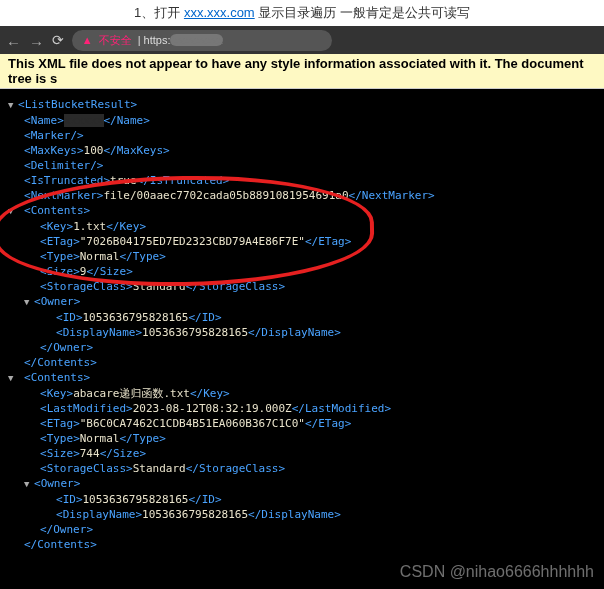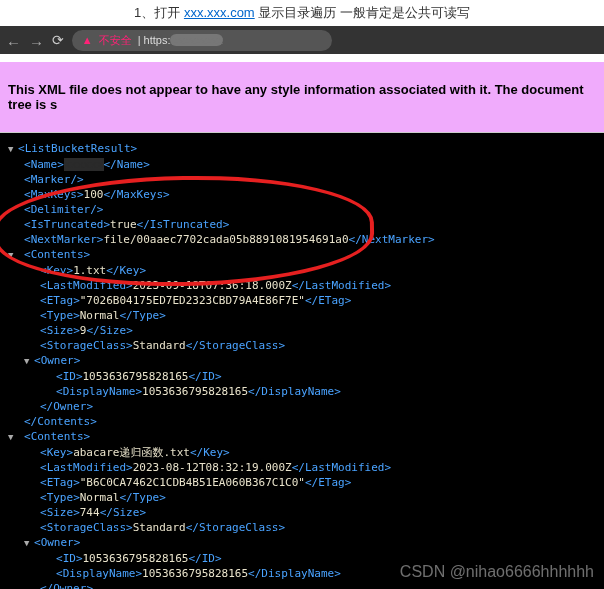--- a/index.html
+++ b/index.html
@@ -7,21 +7,21 @@
   .instruction { padding: 4px 6px; font-size: 13px; color: #333; text-align: center; }
   .instruction a { color: #0066cc; text-decoration: underline; }
   .chrome-bar { background: #333; display: flex; align-items: center; height: 28px; padding: 0 6px; gap: 8px; }
   .nav-btn { color: #aaa; font-size: 15px; cursor: pointer; }
   .reload { color: #ccc; font-size: 14px; }
   .url-box { background: #555; color: #ddd; border-radius: 14px; padding: 3px 10px; display: flex; align-items: center; gap: 6px; font-size: 11px; flex: 0 0 auto; min-width: 260px; }
   .warn-tri { color: #f27; font-size: 11px; }
   .warn-txt { color: #f27; }
   .url-txt { color: #ddd; }
   .redact { background: #777; color: #777; border-radius: 6px; }
-  .xml-banner { background: #f0abfc; color: #000; font-size: 13px; padding: 20px 8px; font-weight: bold; border-bottom: 1px solid #ccc; margin-top: 8px; }
+  .xml-banner { background: #fef9c3; color: #000; font-size: 13px; padding: 2px 8px; font-weight: bold; border-bottom: 1px solid #ccc; }
   .xml-body { background: #000; color: #b8d7f5; font-family: Consolas, monospace; font-size: 11px; padding: 8px 4px 8px 8px; line-height: 15px; height: 508px; overflow: hidden; position: relative; white-space: nowrap; }
   .t { color: #4aa3ff; }
   .v { color: #e9e3cb; }
   .ind1 { padding-left: 16px; }
   .ind2 { padding-left: 32px; }
   .ind3 { padding-left: 48px; }
   .arrow { display: inline-block; width: 10px; color: #aaa; font-size: 9px; }
   .line { display: block; }
   .red-anno { position: absolute; border: 4px solid #e62020; border-radius: 50% / 45%; width: 380px; height: 110px; left: -6px; top: 176px; pointer-events: none; transform: rotate(-1deg); }
   .redact-name { background: #2a2a2a; color: #2a2a2a; }
@@ -51,21 +51,20 @@
 <span class="line"><span class="arrow">▼</span><span class="t">&lt;<span>ListBucketResult</span>&gt;</span></span>
 <span class="line ind1"><span class="t">&lt;<span>Name</span>&gt;</span><span class="v redact-name">xxxxxx</span><span class="t">&lt;/<span>Name</span>&gt;</span></span>
 <span class="line ind1"><span class="t">&lt;<span>Marker</span>/&gt;</span></span>
 <span class="line ind1"><span class="t">&lt;<span>MaxKeys</span>&gt;</span><span class="v">100</span><span class="t">&lt;/<span>MaxKeys</span>&gt;</span></span>
 <span class="line ind1"><span class="t">&lt;<span>Delimiter</span>/&gt;</span></span>
 <span class="line ind1"><span class="t">&lt;<span>IsTruncated</span>&gt;</span><span class="v">true</span><span class="t">&lt;/<span>IsTruncated</span>&gt;</span></span>
 <span class="line ind1"><span class="t">&lt;<span>NextMarker</span>&gt;</span><span class="v">file/00aaec7702cada05b8891081954691a0</span><span class="t">&lt;/<span>NextMarker</span>&gt;</span></span>
 
 <span class="line"><span class="arrow">▼</span><span class="ind1 t" style="padding-left:6px">&lt;<span>Contents</span>&gt;</span></span>
 <span class="line ind2"><span class="t">&lt;<span>Key</span>&gt;</span><span class="v">1.txt</span><span class="t">&lt;/<span>Key</span>&gt;</span></span>
-<span class="line ind2"><span class="t">&lt;<span>LastModified</span>&gt;</span><span class="v">2023-09-18T07:36:18.000Z</span><span class="t">&lt;/<span>LastModified</span>&gt;</span></span>
 <span class="line ind2"><span class="t">&lt;<span>ETag</span>&gt;</span><span class="v">"7026B04175ED7ED2323CBD79A4E86F7E"</span><span class="t">&lt;/<span>ETag</span>&gt;</span></span>
 <span class="line ind2"><span class="t">&lt;<span>Type</span>&gt;</span><span class="v">Normal</span><span class="t">&lt;/<span>Type</span>&gt;</span></span>
 <span class="line ind2"><span class="t">&lt;<span>Size</span>&gt;</span><span class="v">9</span><span class="t">&lt;/<span>Size</span>&gt;</span></span>
 <span class="line ind2"><span class="t">&lt;<span>StorageClass</span>&gt;</span><span class="v">Standard</span><span class="t">&lt;/<span>StorageClass</span>&gt;</span></span>
 <span class="line ind1"><span class="arrow">▼</span><span class="t">&lt;<span>Owner</span>&gt;</span></span>
 <span class="line ind3"><span class="t">&lt;<span>ID</span>&gt;</span><span class="v">1053636795828165</span><span class="t">&lt;/<span>ID</span>&gt;</span></span>
 <span class="line ind3"><span class="t">&lt;<span>DisplayName</span>&gt;</span><span class="v">1053636795828165</span><span class="t">&lt;/<span>DisplayName</span>&gt;</span></span>
 <span class="line ind2"><span class="t">&lt;/<span>Owner</span>&gt;</span></span>
 <span class="line ind1"><span class="t">&lt;/<span>Contents</span>&gt;</span></span>
 

